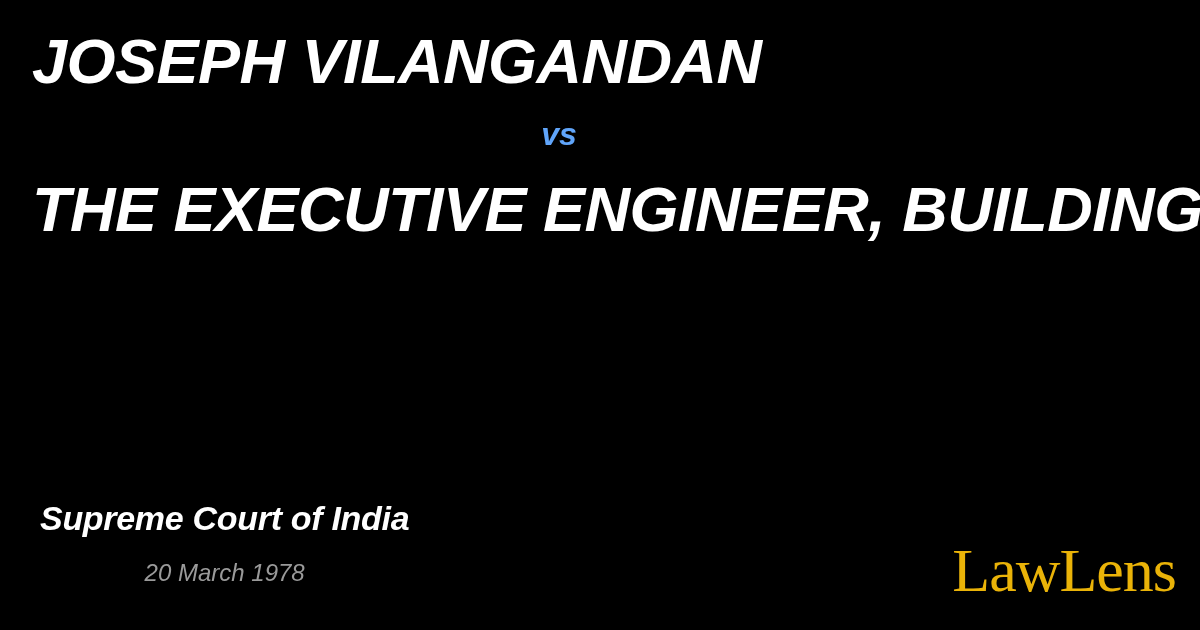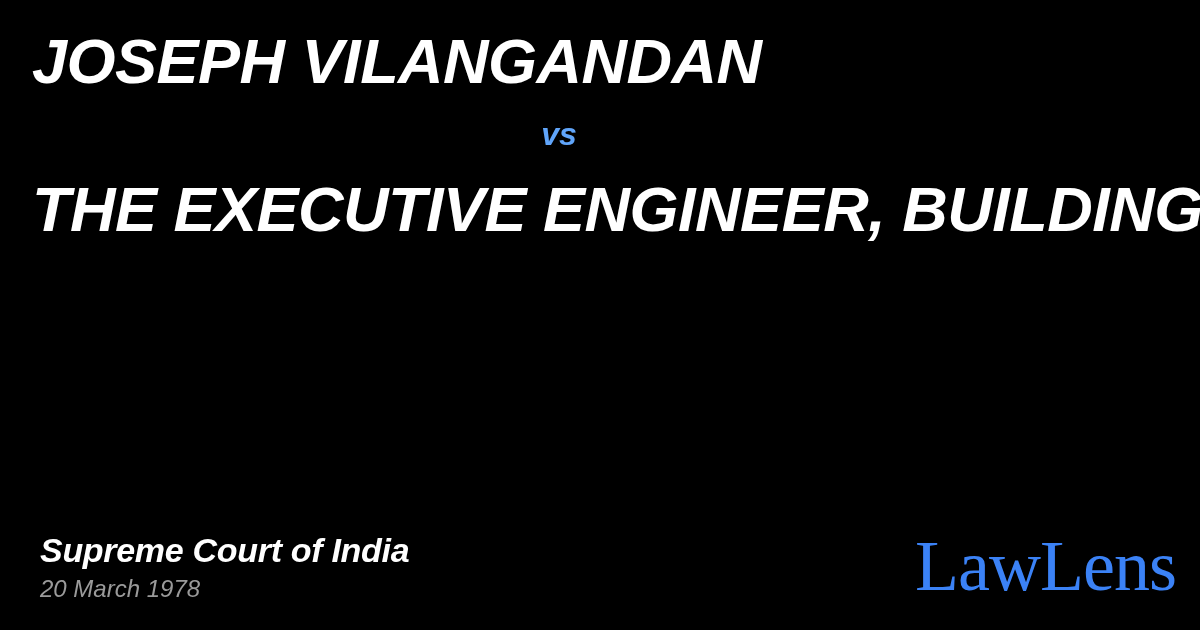--- a/index.html
+++ b/index.html
@@ -96,35 +96,36 @@
     font-family: "Liberation Sans", sans-serif;
     font-size: 34px;
     font-weight: bold;
     font-style: italic;
     letter-spacing: -0.3px;
     line-height: 1.1;
     white-space: nowrap;
   }
 
   .case-date {
-    margin: 0;
+    margin: 16px;
     color: #9a9a9a;
     font-family: "Liberation Sans", sans-serif;
     font-size: 24px;
     font-weight: normal;
     font-style: italic;
     letter-spacing: 0px;
     line-height: 1.1;
     white-space: nowrap;
+    text-align: center;
   }
 
   .brand-logo {
-    color: #3b82f6;
+    color: #eab308;
     font-family: "Liberation Serif", serif;
-    font-size: 72px;
+    font-size: 62px;
     font-weight: normal;
     font-style: normal;
     letter-spacing: -1px;
     line-height: 0.95;
     white-space: nowrap;
     position: relative;
     bottom: 2px;
     margin-left: 36px;
   }
 </style>

